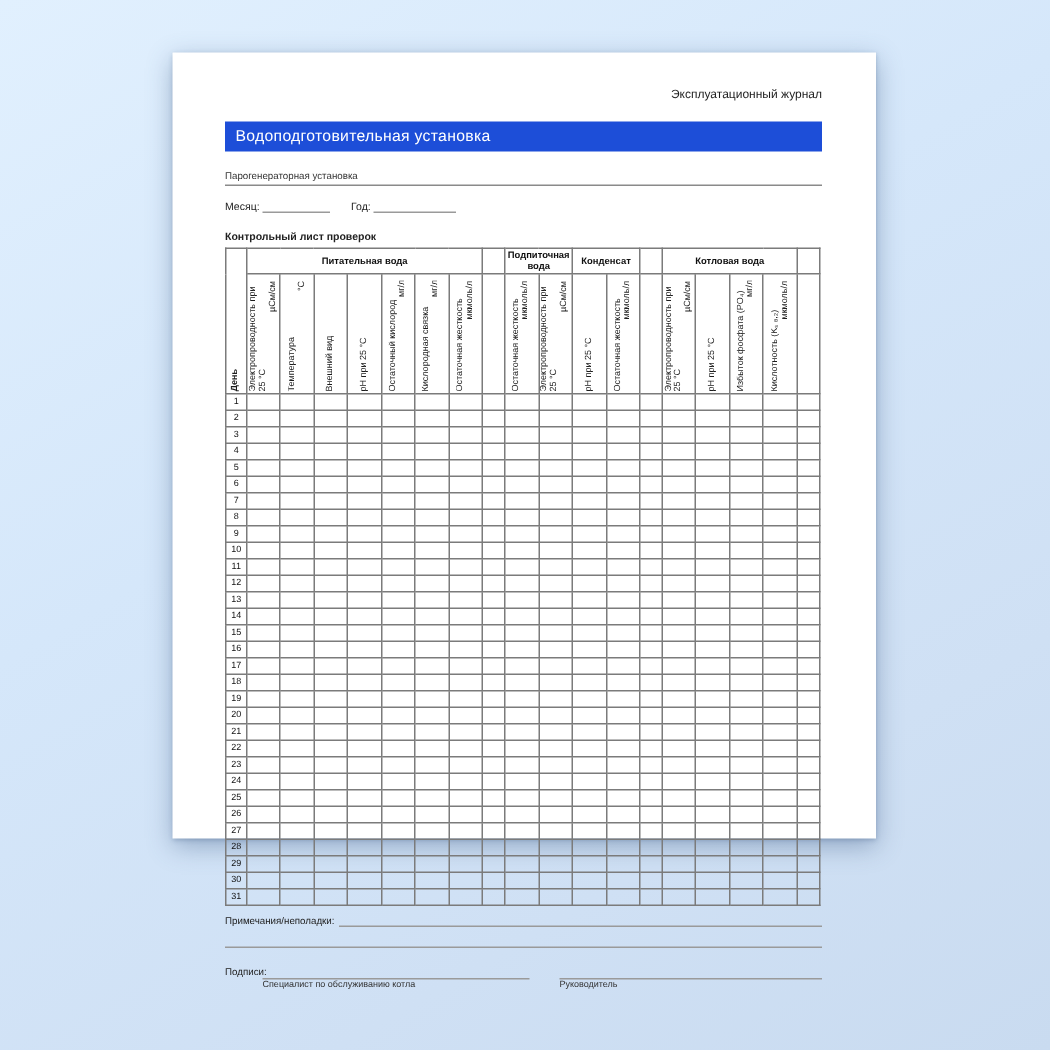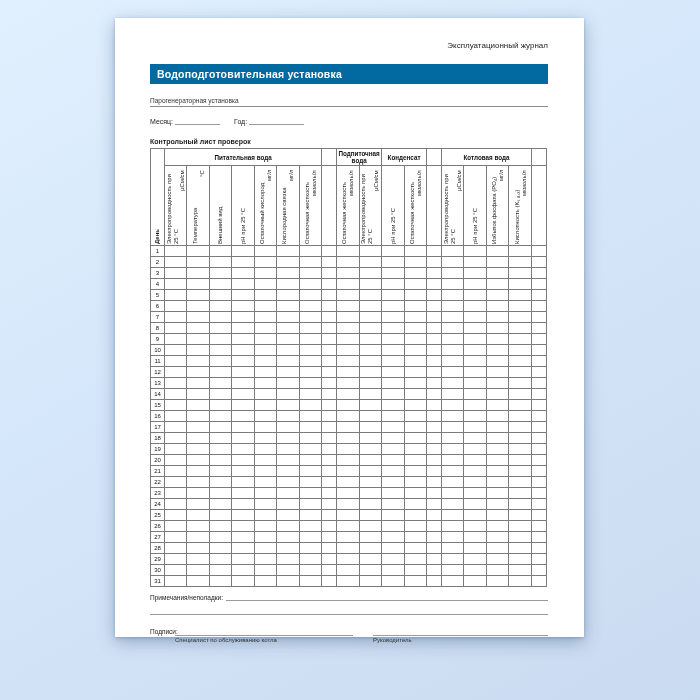--- a/index.html
+++ b/index.html
@@ -2,27 +2,27 @@
 <html><head>
 <meta charset="utf-8">
 <style>
   html,body{margin:0;padding:0;}
   .stage{
     position:relative;width:700px;height:700px;overflow:hidden;
     background:linear-gradient(150deg,#e1f0fe 0%,#d5e7fa 40%,#cfe0f4 75%,#c9dbf0 100%);
     font-family:"Liberation Sans",sans-serif;color:#222;
   }
   .paper{
-    position:absolute;left:115px;top:18px;width:469px;height:619px;background:#ffffff;
+    position:absolute;left:115px;top:35px;width:469px;height:524px;background:#ffffff;
     box-shadow:0 5px 16px rgba(70,100,140,.45),0 1px 3px rgba(70,100,140,.35);
     box-sizing:border-box;padding:23px 36px 6px 35px;
   }
   .journal-label{font-size:8px;text-align:right;color:#1e1e1e;margin-bottom:14px;}
   .title-banner{
-    background:#0369a1;color:#ffffff;font-size:10.5px;font-weight:bold;
+    background:#1d4ed8;color:#ffffff;font-size:10.5px;font-weight:normal;
     padding:4px 0 4px 7px;letter-spacing:.2px;margin-bottom:13px;
   }
   .subtitle{font-size:6.5px;color:#333;border-bottom:1px solid #8a8a8a;padding-bottom:2px;margin-bottom:9px;}
   .my-row{font-size:7px;margin-bottom:13px;display:flex;align-items:flex-end;}
   .my-row .fill{border-bottom:1px solid #9a9a9a;height:8px;}
   .fill-month{width:45px;margin-right:14px;}
   .fill-year{width:55px;}
   .my-row .lbl{margin-right:2px;}
   .checklist-title{font-size:7px;font-weight:bold;margin-bottom:3px;}
   table{border-collapse:collapse;table-layout:fixed;width:397px;}

